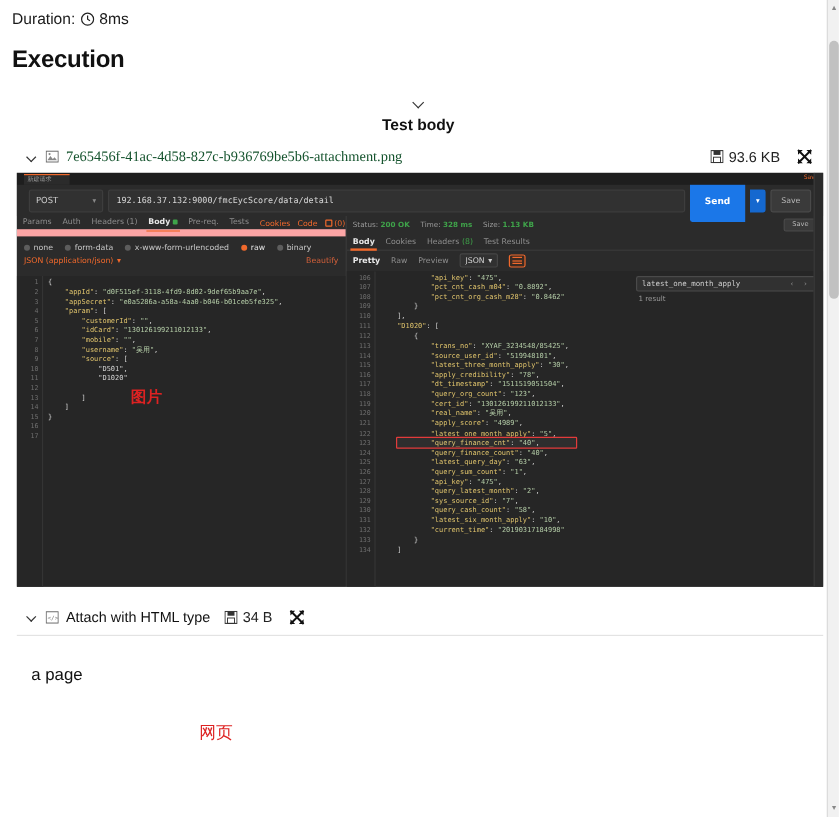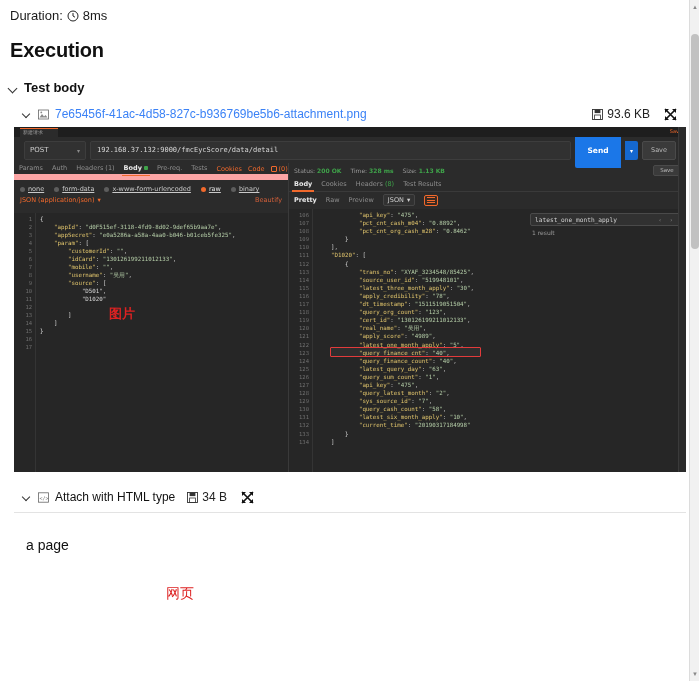--- a/index.html
+++ b/index.html
@@ -28,41 +28,41 @@
   .exec-title {
     margin: 16px 0 0 10px;
     font-size: 20px;
     font-weight: bold;
     letter-spacing:-0.2px;
   }
 
   .section-row {
     margin: 18px 0 0 8px;
     display:flex; align-items:center; gap:6px;
-    font-size:13px; font-weight:bold;
+    font-size:13px; font-weight:bold;flex-direction:column;
   }
   .chev {
     width:10px; height:10px; display:inline-block; position:relative;
   }
   .chev::before{
     content:''; position:absolute; left:1px; top:2px;
     width:6px; height:6px;
     border-right:1.6px solid #333; border-bottom:1.6px solid #333;
     transform: rotate(45deg);
   }
   .chev.small::before{ width:5px; height:5px; border-width:1.3px; }
 
   .attach-row {
     display:flex; align-items:center;
     margin: 12px 0 0 22px;
     width: 655px;
     gap:6px;
     font-size:12px;
   }
-  .attach-row .name { color:#3b82f6; white-space:nowrap; }
+  .attach-row .name { color:#14532d; white-space:nowrap;font-family:Liberation Serif, serif; }
   .attach-row .spacer { flex:1; }
   .attach-meta { display:flex; align-items:center; gap:4px; font-size:12px; color:#222; }
   .file-icon { width:11px; height:11px; display:inline-block; }
   .img-icon { width:11px; height:11px; display:inline-block; }
   .expand-icon { width:13px; height:13px; display:inline-block; margin-left:8px; cursor:pointer;}
 
   
   .shot {
     margin: 6px 0 0 14px;
     width: 672px;
@@ -136,21 +136,21 @@
   }
   .greendot{ display:inline-block; width:4px;height:4px;background:#3fa34a; border-radius:1px; margin-left:2px;}
   .req-tabs .right{ margin-left:auto; display:flex; gap:6px; align-items:center; color:#f1692c; }
   .cmt-badge{display:inline-flex;align-items:center;gap:2px;color:#f1692c;}
   .cmt-sq{width:6px;height:6px;border:1px solid #f1692c;border-radius:1px;display:inline-block;}
 
   .body-types{
     display:flex; align-items:center; gap:10px;
     padding:5px 6px 2px; font-size:6.5px; color:#c9c9c9;
   }
-  .radio{ display:inline-flex; align-items:center; gap:3px;text-decoration:underline; }
+  .radio{ display:inline-flex; align-items:center; gap:3px; }
   .radio i{ width:5px;height:5px;border-radius:50%;background:#5d5d5d;display:inline-block;}
   .radio.sel i{ background:#f1692c; }
   .radio.sel span{ color:#e6e6e6; }
 
   .body-sub{
     display:flex; align-items:center;
     padding:1px 6px 3px; font-size:6.5px;
   }
   .body-sub .json-sel{ color:#f1692c; display:flex; align-items:center; gap:3px;}
   .body-sub .beautify{ margin-left:auto; color:#d4603a; }

